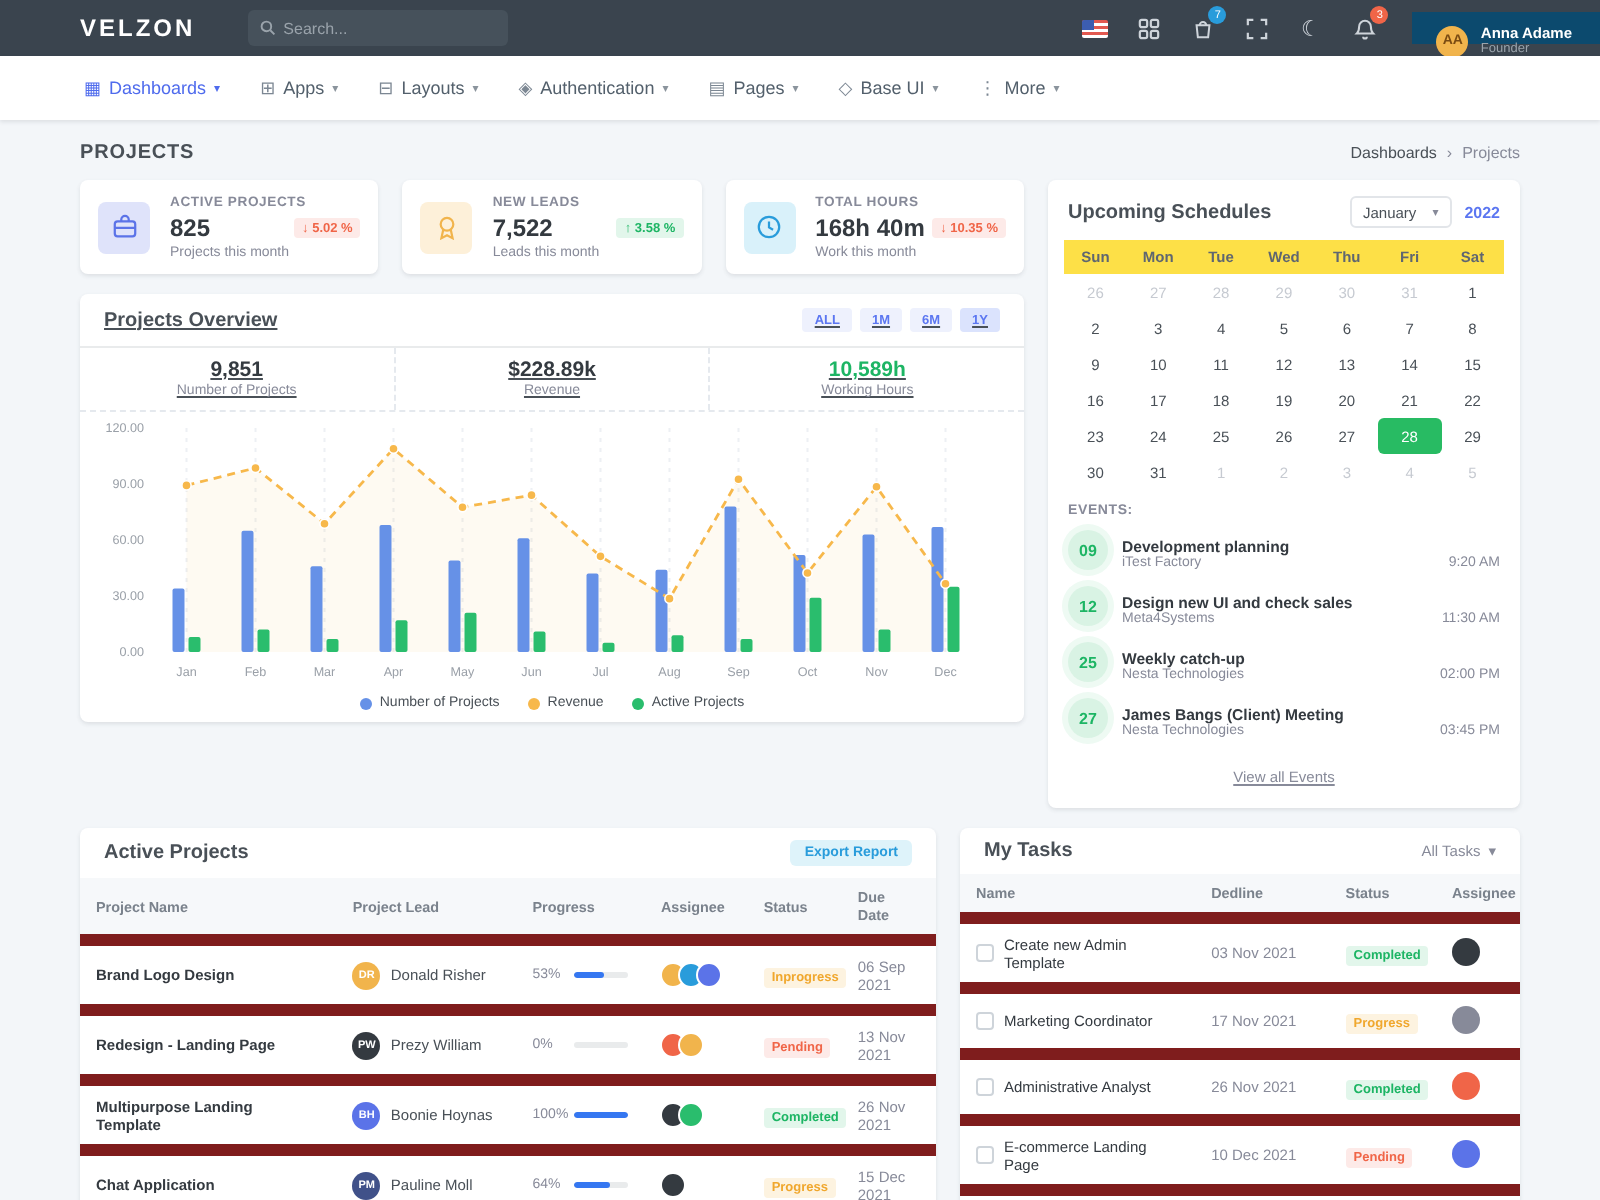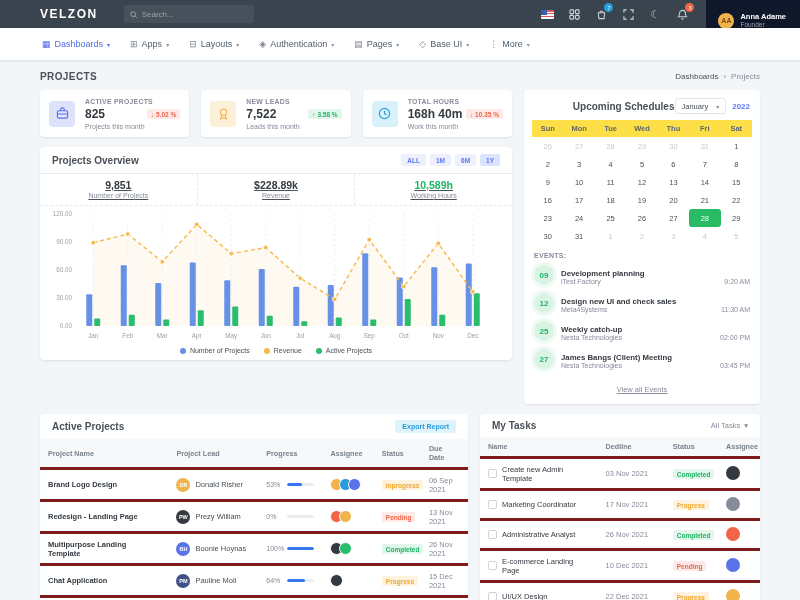--- a/index.html
+++ b/index.html
@@ -14,21 +14,21 @@
   .search svg { flex:0 0 auto; }
   .search input { background:transparent; border:0; outline:none; color:#dfe3e7; font-size:8px; width:100%; margin-left:4px; font-family:"Liberation Sans",sans-serif; }
   .search input::placeholder { color:#9aa3ab; }
   .top-icons { margin-left:auto; display:flex; align-items:center; gap:13px; }
   .tico { position:relative; display:inline-flex; align-items:center; justify-content:center; width:14px; height:14px; color:#ced4da; cursor:pointer; font-size:11px; }
   .flag { width:13px; height:9px; border-radius:1px; overflow:hidden; position:relative;
           background:repeating-linear-gradient(#e25950 0 1.5px,#fff 1.5px 3px); }
   .flag i { position:absolute; left:0; top:0; width:6px; height:5px; background:#3c5db0; }
   .bdg { position:absolute; top:-4px; right:-5px; min-width:9px; height:9px; border-radius:5px; font-size:5.5px; font-style:normal; color:#fff; display:flex; align-items:center; justify-content:center; padding:0 1px; }
   .bdg.blue { background:#299cdb; } .bdg.red { background:#f06548; }
-  .user { display:flex; align-items:center; gap:6px; background:#0f172a; height:28px; padding:13px 14px 0 12px; margin-left:4px; cursor:pointer; }
+  .user { display:flex; align-items:center; gap:6px; background:#0c4a6e; height:16px; padding:13px 14px 0 12px; margin-left:4px; cursor:pointer; }
   .avatar { width:16px; height:16px; border-radius:50%; background:#f1b44c; color:#7a4b12; font-size:7px; font-weight:bold; display:inline-flex; align-items:center; justify-content:center; }
   .user .un { font-size:7.5px; font-weight:bold; color:#fff; line-height:1.2; }
   .user .ur { font-size:6.5px; color:#9aa3ab; line-height:1.2; }
 
   
   .navbar { height:32px; background:#fff; box-shadow:0 1px 2px rgba(56,65,74,.12); display:flex; align-items:center; gap:20px; padding-left:42px; position:relative; z-index:5; }
   .nav-item { display:flex; align-items:center; gap:4px; font-size:9px; color:#53606c; cursor:pointer; text-decoration:none; }
   .nav-item .g { font-size:9px; color:#7c8793; }
   .nav-item .chev { font-size:6px; color:#8b949d; }
   .nav-item.active, .nav-item.active .g, .nav-item.active .chev { color:#4f6bed; }
@@ -51,37 +51,37 @@
   .stat-ico { grid-row:1/4; align-self:center; width:26px; height:26px; border-radius:4px; display:flex; align-items:center; justify-content:center; }
   .stat-label { font-size:6.8px; color:#878a99; font-weight:bold; letter-spacing:.3px; margin-top:1px; }
   .stat-mid { display:flex; align-items:center; justify-content:space-between; margin:2px 0; }
   .stat-value { font-size:12px; font-weight:bold; color:#343a40; }
   .delta { font-size:6.5px; font-weight:bold; border-radius:2px; padding:1.5px 4px; }
   .delta.down { color:#f06548; background:#fdeae8; }
   .delta.up { color:#1db564; background:#e2f6eb; }
   .stat-cap { font-size:7px; color:#878a99; }
 
   
-  .ov-head { display:flex; align-items:center; justify-content:space-between; padding:7px 12px; border-bottom:1px solid #e9ebec; }
+  .ov-head { display:flex; align-items:center; justify-content:space-between; padding:7px 12px; border-bottom:1px solid #e9ebec;text-decoration:underline; }
   .card-title { font-size:10px; font-weight:bold; color:#495057; }
   .range-btns { display:flex; gap:4px; }
   .rbtn { font-size:6.5px; font-weight:bold; color:#5b76f1; background:#eef1fd; border:0; border-radius:2px; padding:2.5px 6px; cursor:pointer; font-family:inherit; }
   .rbtn.solid { background:#dbe3fd; }
   .ov-summary { display:flex; border-bottom:1px dashed #e5e9ee; }
   .ov-cell { flex:1; text-align:center; padding:5px 0 6px; border-right:1px dashed #e5e9ee;text-decoration:underline; }
   .ov-cell:last-child { border-right:0; }
   .ov-val { font-size:10.5px; font-weight:bold; color:#343a40; }
   .ov-lab { font-size:7px; color:#878a99; margin-top:1px; }
   .chart-wrap { padding:2px 8px 0; }
   .legend { display:flex; justify-content:center; gap:14px; padding:1px 0 6px; }
   .lg-item { display:flex; align-items:center; gap:4px; font-size:7px; color:#495057; }
   .lg-dot { width:6px; height:6px; border-radius:50%; }
 
   
-  .sc-head { display:flex; align-items:center; justify-content:flex-end; padding:8px 10px 6px; }
+  .sc-head { display:flex; align-items:center; justify-content:space-between; padding:8px 10px 6px; }
   .sc-right { display:flex; align-items:center; gap:6px; }
   .msel { display:flex; align-items:center; gap:8px; border:1px solid #e2e5e9; border-radius:3px; font-size:7.5px; color:#495057; padding:2.5px 6px; cursor:pointer; }
   .msel .chev { font-size:6px; color:#878a99; }
   .year { font-size:8px; font-weight:bold; color:#5b76f1; }
   .cal { width:100%; padding:0 8px; }
   .cal-week { display:flex; }
   .cal-cell { flex:1; text-align:center; font-size:7.5px; padding:4.5px 0; color:#495057; cursor:pointer; }
   .cal-head .cal-cell { background:#fde047; color:#5f6670; font-weight:bold; cursor:default; padding:4px 0; }
   .cal-cell.muted { color:#c6cad1; }
   .cal-cell.sel { background:#28bb63; color:#fff; border-radius:3px; }
@@ -97,21 +97,21 @@
 
   
   .row2 { display:flex; gap:12px; margin-top:10px; }
   .ap-card { width:428px; flex:0 0 auto; }
   .tasks-card { width:280px; flex:0 0 auto; }
   .tbl-head { display:flex; align-items:center; justify-content:space-between; padding:6px 12px; }
   .export-btn { font-size:7px; font-weight:bold; color:#299cdb; background:#def3fa; border:0; border-radius:3px; padding:3px 7px; cursor:pointer; font-family:inherit; }
   .ddl { display:flex; align-items:center; gap:4px; font-size:7.5px; color:#878a99; cursor:pointer; }
   table { width:100%; border-collapse:collapse; table-layout:fixed; }
   th { background:#f6f8fa; color:#7a828c; font-size:7.2px; font-weight:bold; text-align:left; padding:5px 8px; }
-  td { font-size:7.5px; color:#495057; padding:5.5px 8px; border-top:3px solid #7f1d1d; }
+  td { font-size:7.5px; color:#495057; padding:5.5px 8px; border-top:6px solid #7f1d1d; }
   td.name { font-weight:bold; color:#343a40; }
   .lead-cell { display:flex; align-items:center; gap:5px; }
   .mini-av { width:14px; height:14px; border-radius:50%; flex:0 0 auto; color:#fff; font-size:5.5px; font-weight:bold; display:inline-flex; align-items:center; justify-content:center; }
   .prog { display:flex; align-items:center; gap:4px; }
   .prog .pt { font-size:7px; color:#878a99; width:17px; }
   .bar { flex:1; height:3.5px; background:#e9ebec; border-radius:2px; overflow:hidden; }
   .bar i { display:block; height:100%; background:#3577f1; border-radius:2px; }
   .stack { display:flex; }
   .stack .mini-av { width:13px; height:13px; border:1.5px solid #fff; margin-left:-4px; }
   .stack .mini-av:first-child { margin-left:0; }

